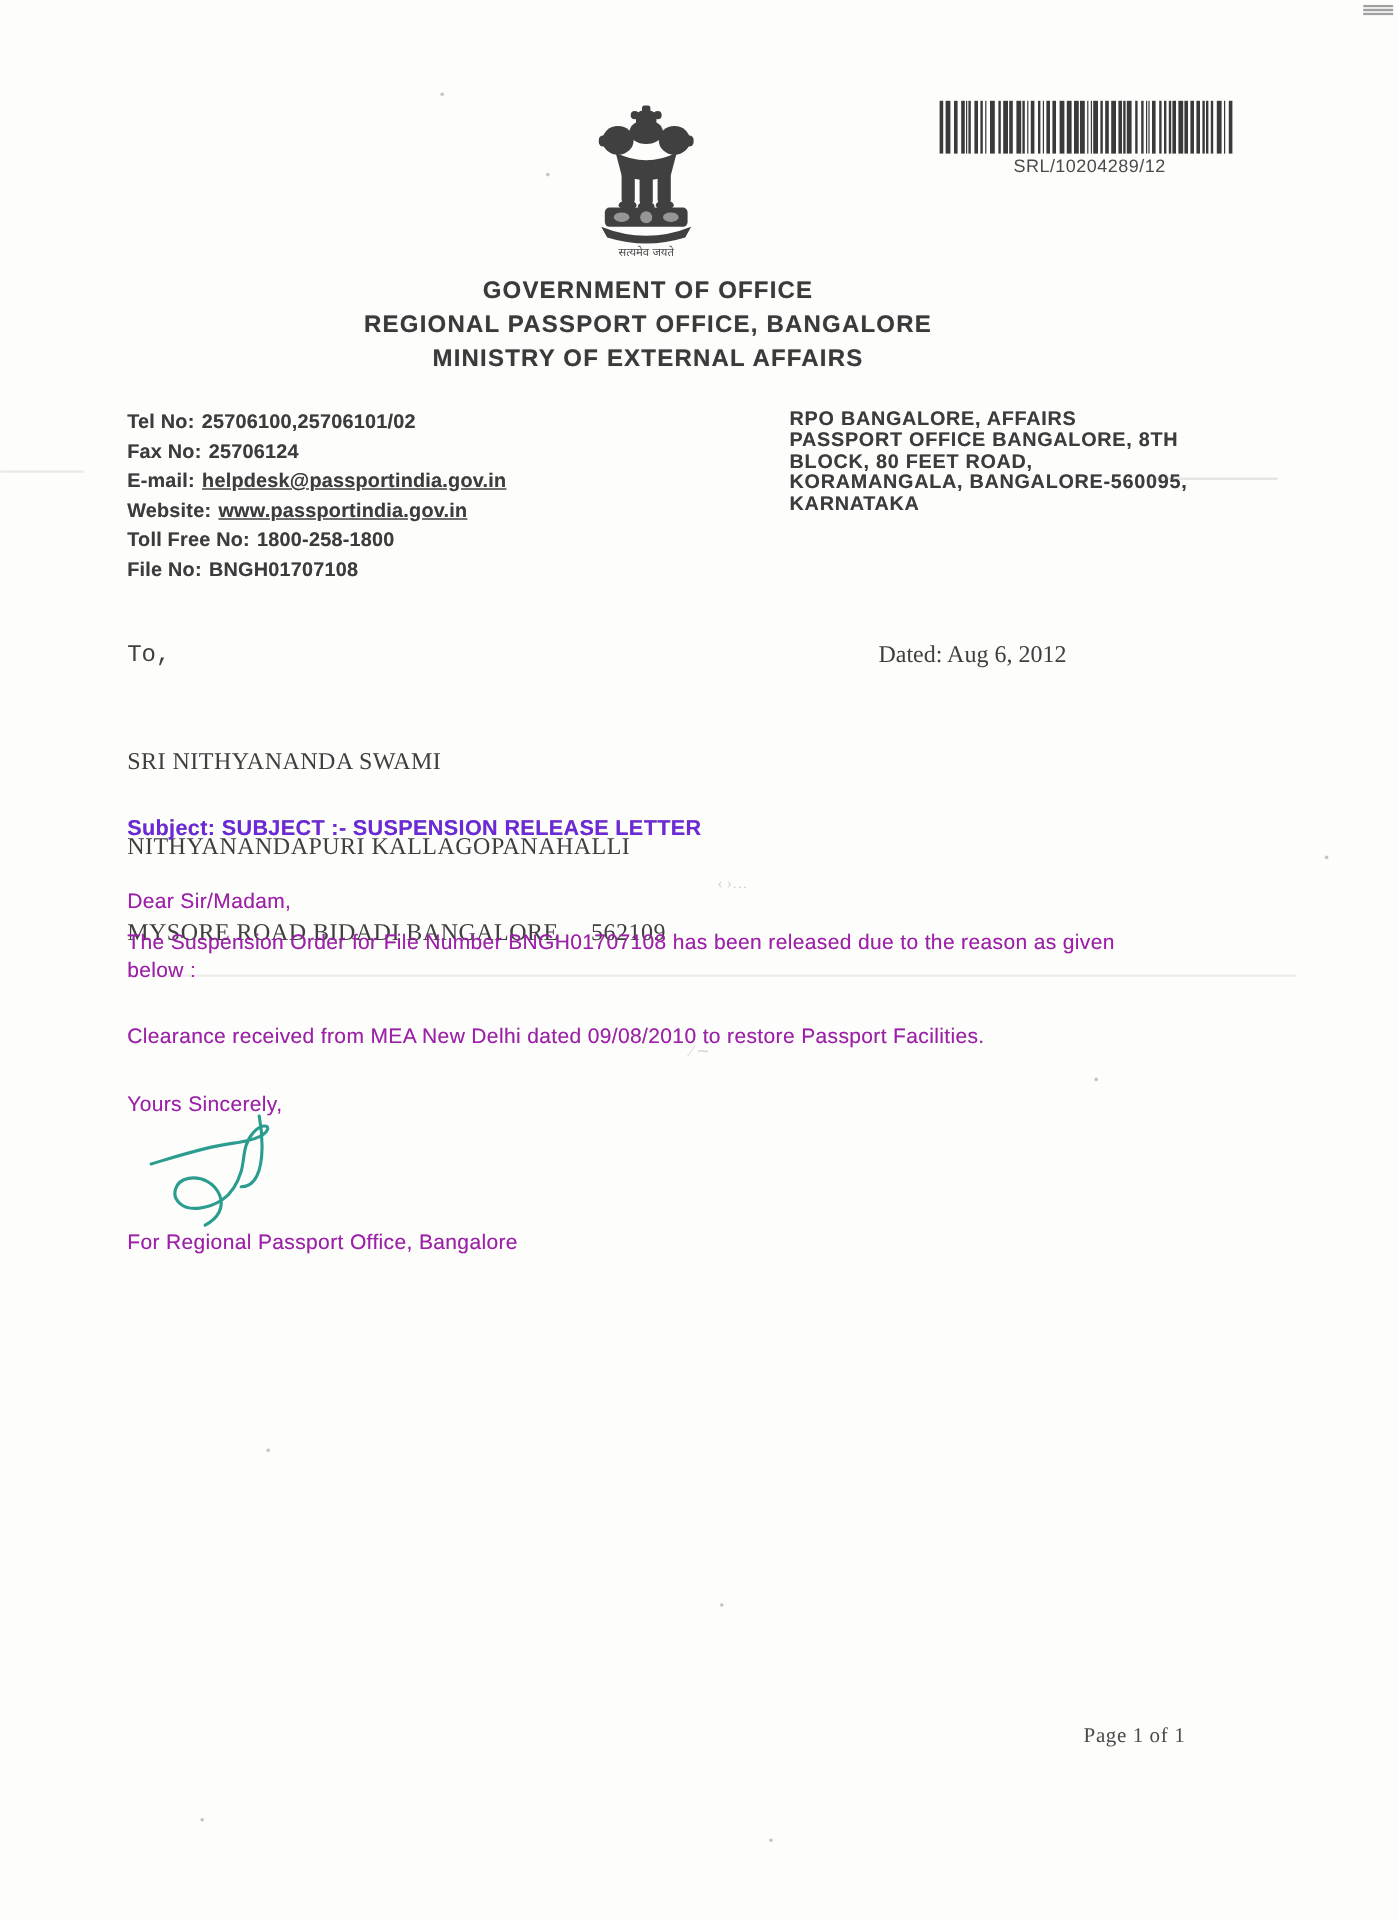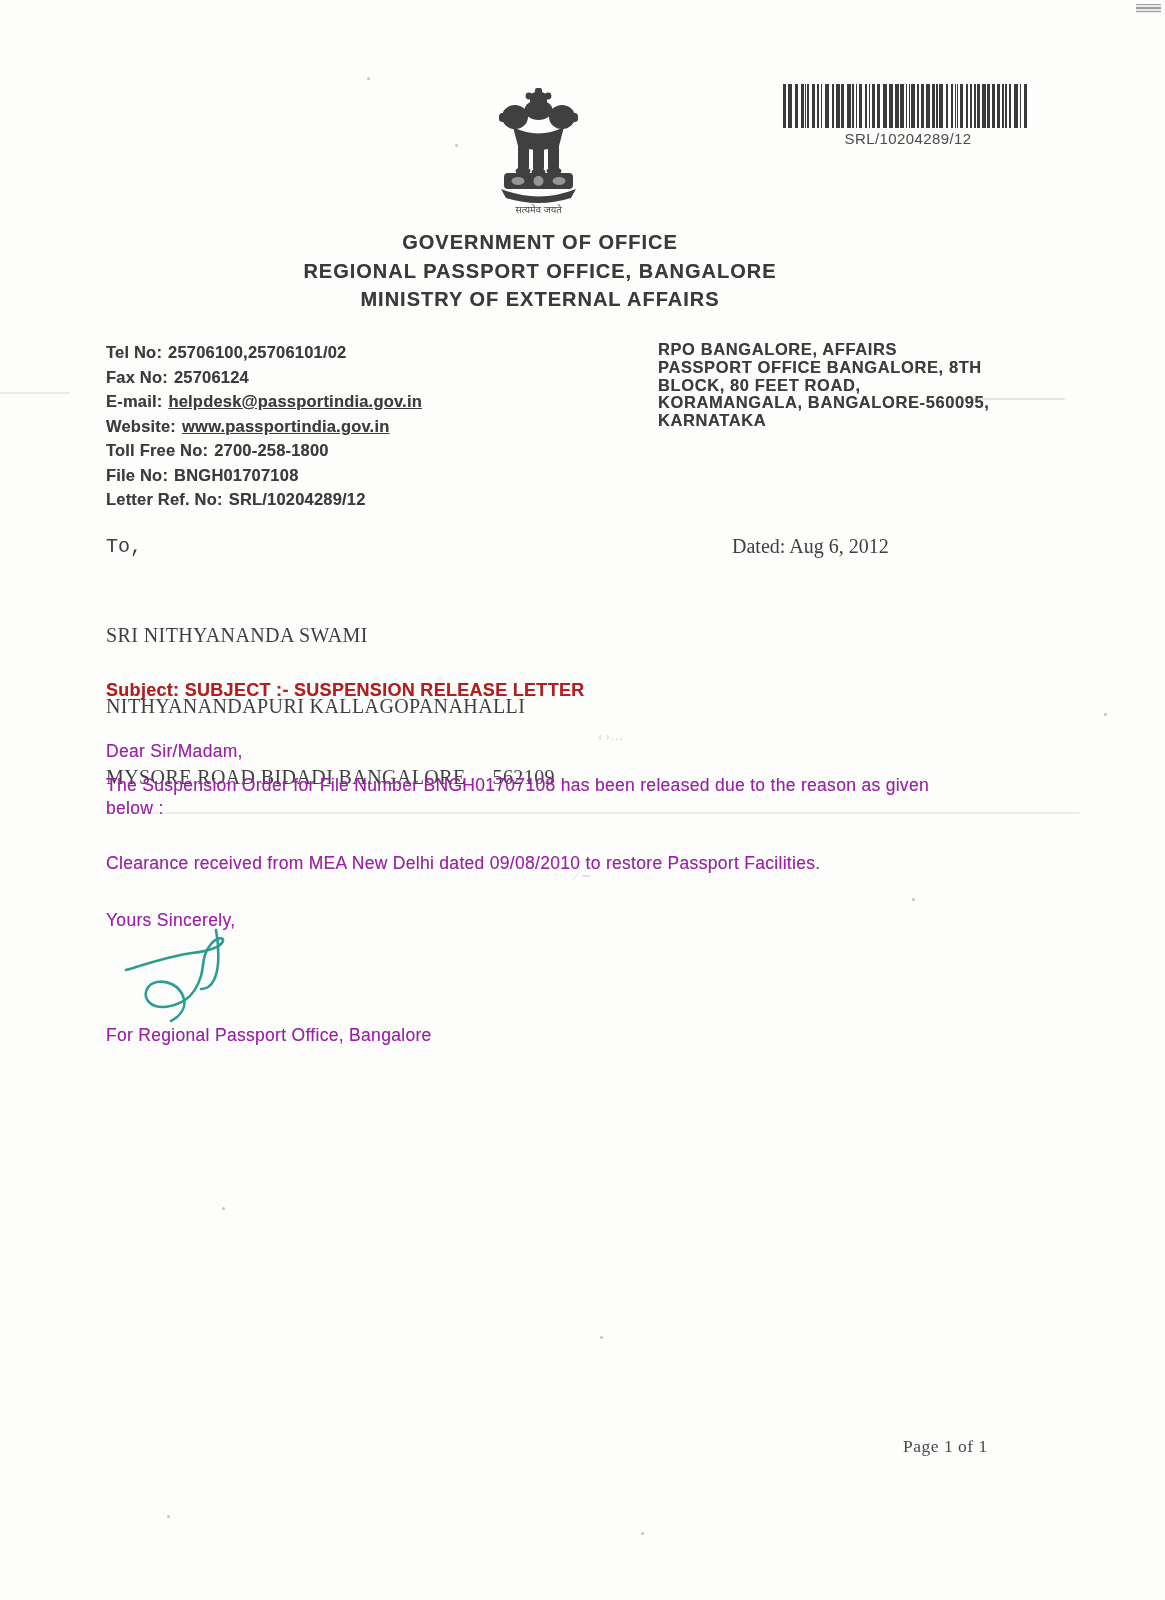--- a/index.html
+++ b/index.html
@@ -29,21 +29,21 @@
   .office{left:658px;top:341px;width:370px;font-weight:bold;font-size:16.5px;
     line-height:17.8px;letter-spacing:.6px;color:#3c3c3c;
     text-shadow:0 0 0.5px rgba(60,60,60,.5);}
   
   .serif{font-family:"Liberation Serif",serif;}
   .to{left:106px;top:535px;font-size:20px;font-family:Liberation Mono, monospace;}
   .dated{left:732px;top:535px;font-size:20px;}
   .recipient{left:106px;top:576px;font-size:20px;line-height:23.8px;
     letter-spacing:.4px;white-space:pre-wrap;}
   .subject{left:106px;top:680px;font-weight:bold;font-size:18px;letter-spacing:.3px;
-    color:#b91c1c;text-shadow:0 0 0.5px rgba(60,60,60,.5);}
+    color:#6d28d9;text-shadow:0 0 0.5px rgba(60,60,60,.5);}
   .bodytext{font-size:17.5px;line-height:23px;letter-spacing:.3px;color:#a21caf;
     text-shadow:0 0 0.5px rgba(70,70,70,.45);}
   .salutation{left:106px;top:740px;}
   .para1{left:106px;top:774px;width:930px;white-space:pre-line;}
   .para2{left:106px;top:852px;width:930px;}
   .closing{left:106px;top:909px;}
   .signoff{left:106px;top:1024px;}
   .signature{left:112px;top:924px;}
   .pageinfo{left:903px;top:1436px;font-size:17.5px;color:#4a4a4a;letter-spacing:.5px;}
   
@@ -157,23 +157,22 @@
     <div>GOVERNMENT OF OFFICE</div>
     <div>REGIONAL PASSPORT OFFICE, BANGALORE</div>
     <div>MINISTRY OF EXTERNAL AFFAIRS</div>
   </div>
 
   <div class="abs contact">
     <div><span>Tel No:</span><span class="c-val">25706100,25706101/02</span></div>
     <div><span>Fax No:</span><span class="c-val">25706124</span></div>
     <div><span>E-mail:</span><span class="c-val u">helpdesk@passportindia.gov.in</span></div>
     <div><span>Website:</span><span class="c-val u">www.passportindia.gov.in</span></div>
-    <div><span>Toll Free No:</span><span class="c-val">2700-258-1800</span></div>
+    <div><span>Toll Free No:</span><span class="c-val">1800-258-1800</span></div>
     <div><span>File No:</span><span class="c-val">BNGH01707108</span></div>
-    <div><span>Letter Ref. No:</span><span class="c-val">SRL/10204289/12</span></div>
   </div>
 
   <div class="abs office">
     <div>RPO BANGALORE, AFFAIRS</div>
     <div>PASSPORT OFFICE BANGALORE, 8TH</div>
     <div>BLOCK, 80 FEET ROAD,</div>
     <div>KORAMANGALA, BANGALORE-560095,</div>
     <div>KARNATAKA</div>
   </div>
 

